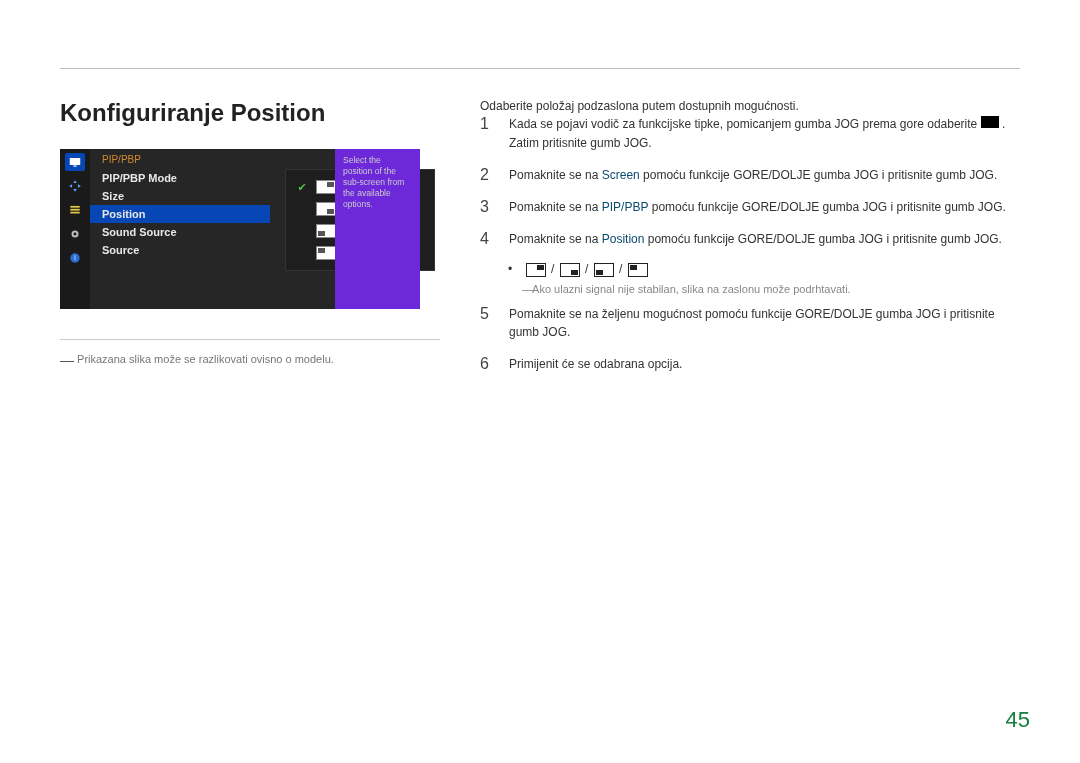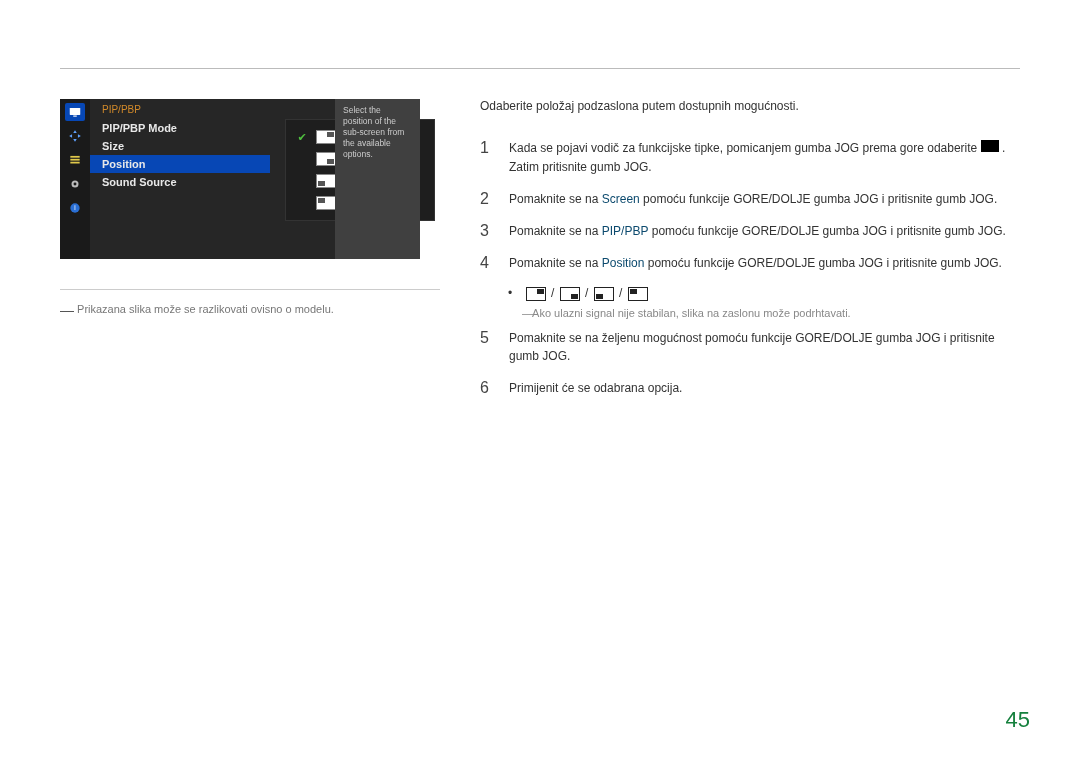--- a/index.html
+++ b/index.html
@@ -94,34 +94,34 @@
     position:absolute; width:7px; height:5px; background:#555;
   }
   .pip-tr .mark { top:1px; right:1px; }
   .pip-br .mark { bottom:1px; right:1px; }
   .pip-bl .mark { bottom:1px; left:1px; }
   .pip-tl .mark { top:1px; left:1px; }
   .check { color:#4fbf3f; font-size:11px; width:12px; text-align:center; }
   .osd-desc {
     position:absolute; right:0; top:0;
     width: 85px;
-    background:#404040;
+    background:#6d28d9;
     padding: 6px 8px;
     font-size:8.5px;
     line-height:1.3;
     color:#ccc;
     height:100%;
   }
   .left-divider { border-top:1px solid #ccc; margin: 30px 0 10px 0; }
   .footnote {
     font-size: 11px; color:#777;
   }
   .footnote .dash { color:#555; font-size:14px; position:relative; top:2px; }
   
-  .intro { font-size:12px; color:#333; margin-bottom:26px; }
+  .intro { font-size:12px; color:#333; margin-bottom:2px; }
   ol.steps { list-style:none; counter-reset: step; }
   ol.steps > li {
     display:flex; gap:15px;
     margin-bottom: 14px;
     font-size:12px; color:#333;
     align-items:flex-start;
   }
   .num { font-size:16px; color:#444; font-weight:300; width:14px; flex-shrink:0; }
   .step-body { flex:1; line-height:1.5; }
   .hl { color:#0c4a6e; font-weight:500; }
@@ -155,20 +155,21 @@
 </style>
 </head>
 <body>
 
 <div class="page">
 
   <div class="rule-top"></div>
 
   <div class="columns">
     <div class="col-left">
+      <h1>Konfiguriranje Position</h1>
 
       <div class="osd">
         <div class="osd-sidebar">
           <span class="ico monitor">
             <svg viewBox="0 0 24 24">
                 <rect x="3" y="5" width="18" height="12" rx="1" fill="#fff"></rect>
                 <rect x="9" y="18" width="6" height="2" fill="#fff"></rect>
               </svg>
           </span>
           <span class="ico">
@@ -206,20 +207,23 @@
             <span>On</span>
           </div>
           <div class="osd-row">
               <span>Size</span>
             </div>
           <div class="osd-row sel">
               <span>Position</span>
             </div>
           <div class="osd-row">
               <span>Sound Source</span>
+            </div>
+          <div class="osd-row">
+              <span>Source</span>
             </div>
 
           <div class="osd-options">
             <div class="opt-row">
               <span class="check">✔</span>
               <span class="pip-box pip-tr">
                   <span class="mark"></span>
                 </span>
             </div>
             <div class="opt-row">

